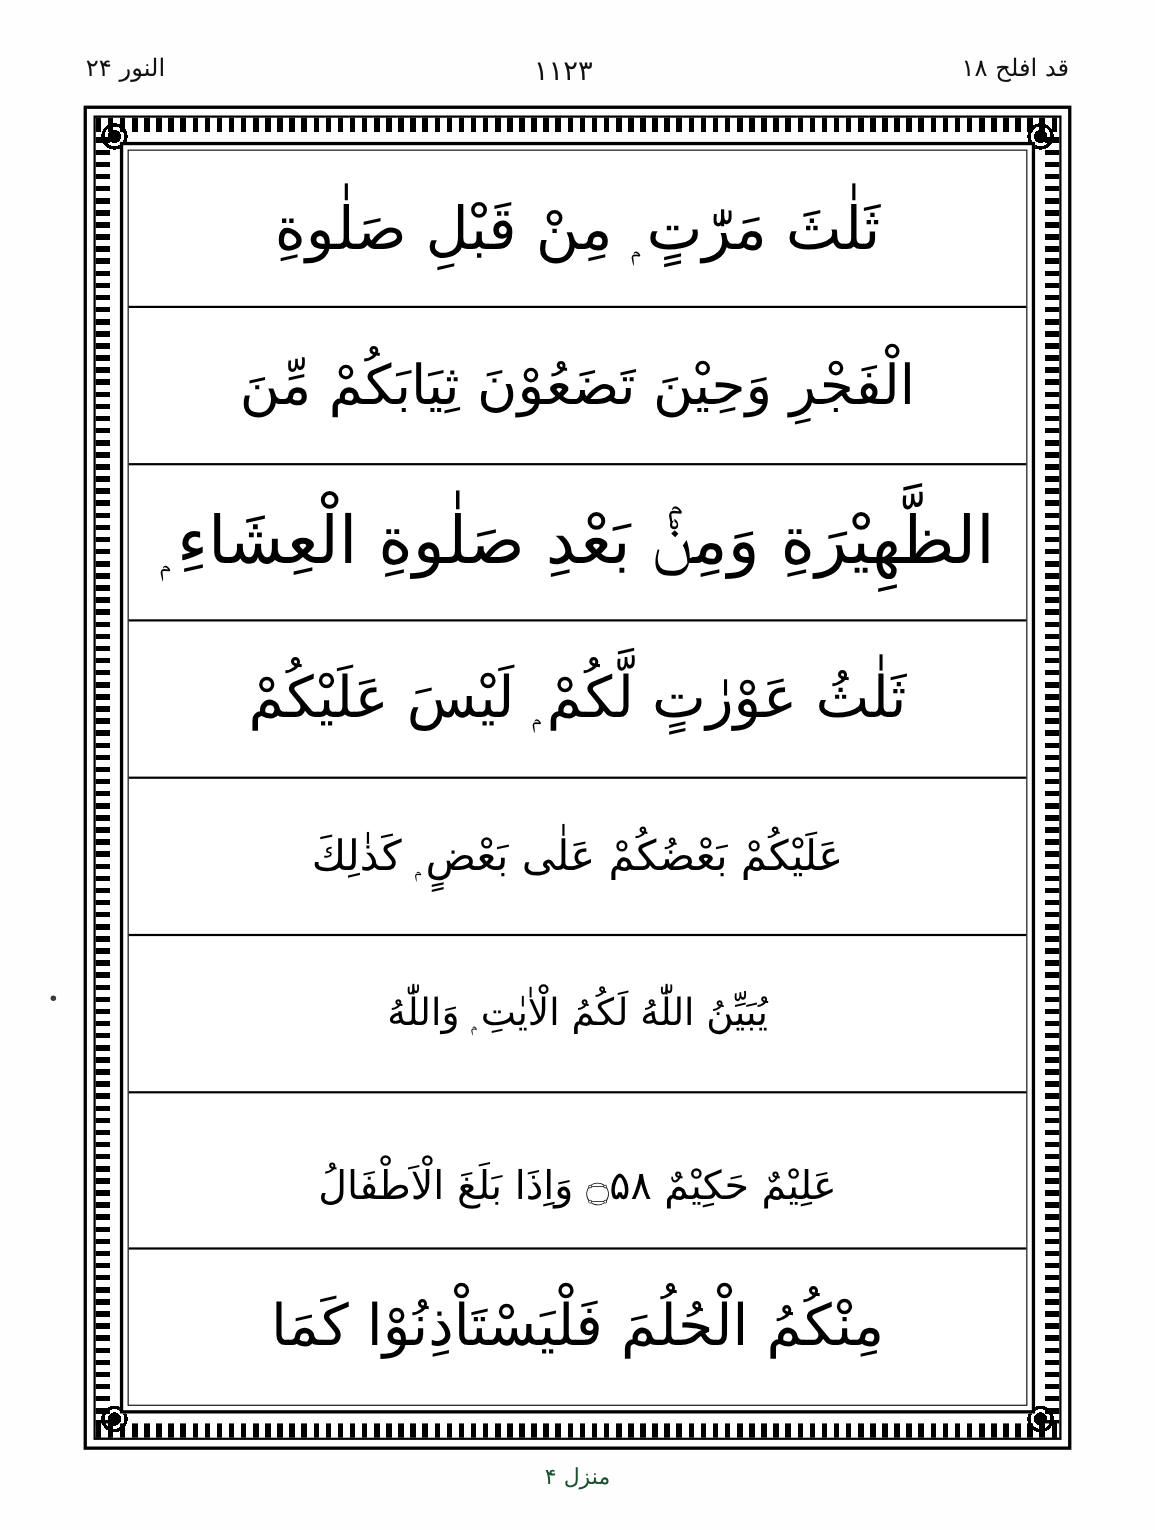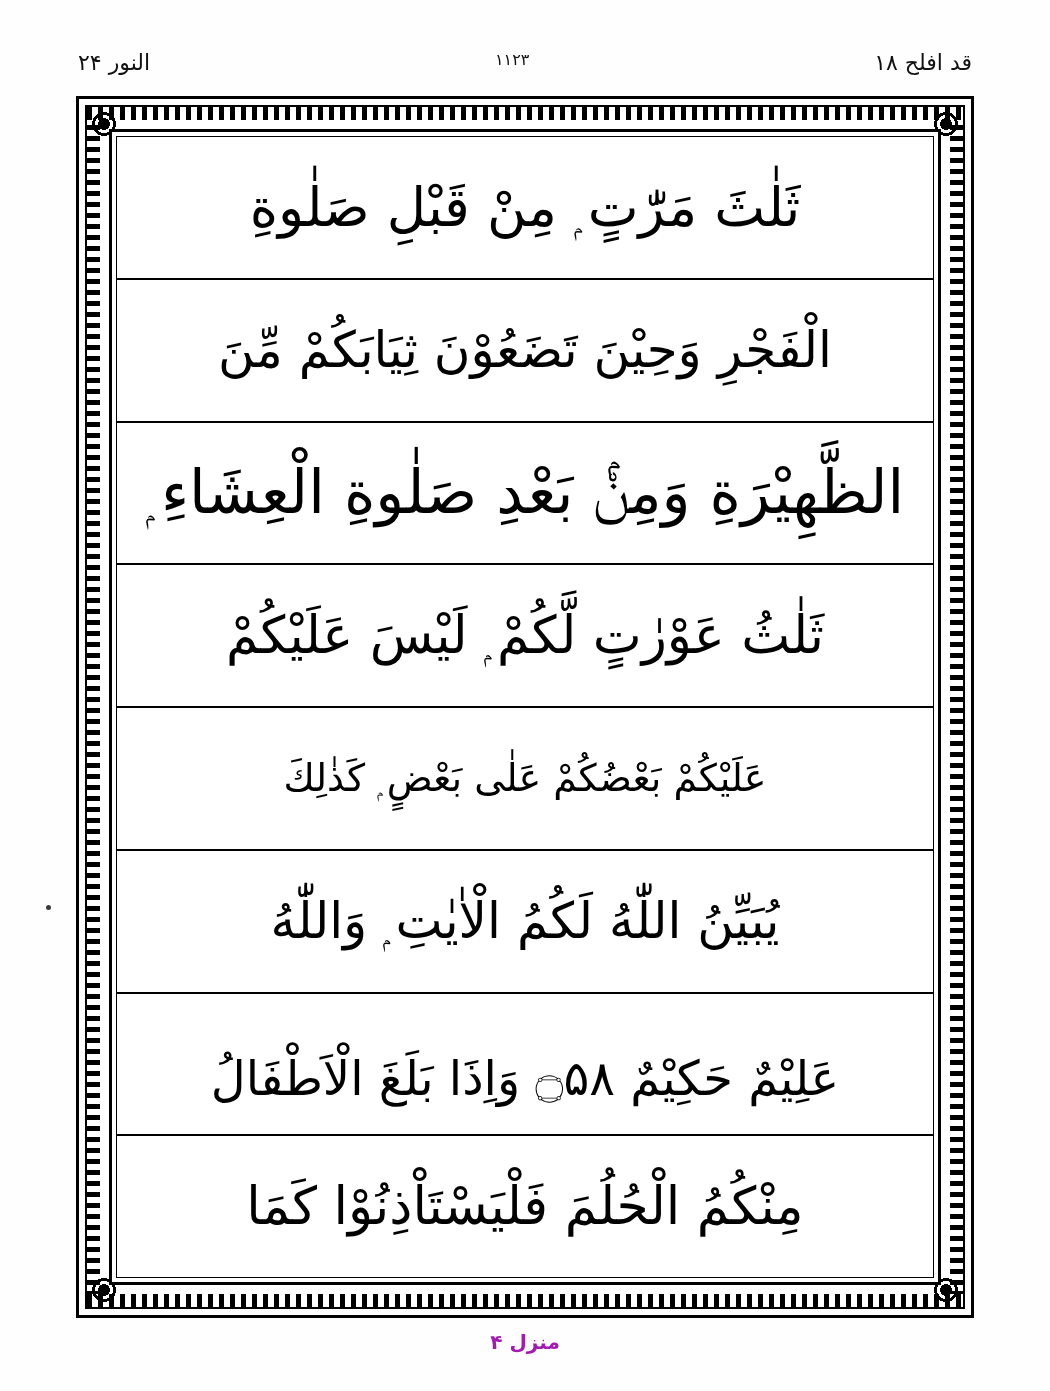--- a/index.html
+++ b/index.html
@@ -39,21 +39,21 @@
   }
   .header .hdr-item {
     white-space: nowrap;
     line-height: 1;
   }
   .header .hdr-right {
     text-align: right;
     font-size: 22px;
   }
   .header .hdr-center {
-    font-size: 16px;
+    font-size: 25px;
     letter-spacing: 1px;
   }
   .header .hdr-left {
     text-align: left;
     font-size: 22px;
   }
 
   
   .frame-outer {
     position: absolute;
@@ -149,36 +149,35 @@
     text-align: center;
     width: 100%;
     transform: scaleX(1.0);
   }
   .ayah-line.l1 .ayah-text { font-size: 54px; }
   .ayah-line.l2 .ayah-text { font-size: 50px; }
   .ayah-line.l3 .ayah-text { font-size: 60px; }
   .ayah-line.l4 .ayah-text { font-size: 52px; }
   .ayah-line.l5 .ayah-text { font-size: 50px; }
   .ayah-line.l6 .ayah-text { font-size: 38px; }
-  .ayah-line.l7 .ayah-text { font-size: 50px; }
-  .ayah-line.l8 .ayah-text { font-size: 48px; margin-top: 29px; }
+  .ayah-line.l7 .ayah-text { font-size: 34px; }
+  .ayah-line.l8 .ayah-text { font-size: 36px; margin-top: 29px; }
   .ayah-line.l9 .ayah-text { font-size: 52px; }
 
   
   .footer {
     position: absolute;
     left: 0;
     right: 0;
     top: 1330px;
     text-align: center;
     font-family: "DejaVu Sans", sans-serif;
     font-size: 20px;
-    color: #a21caf;
-    direction: rtl;
-    font-weight: bold;
+    color: #14532d;
+    direction: rtl;
   }
 
   
   .speck {
     position: absolute;
     left: 46px;
     top: 905px;
     width: 5px;
     height: 5px;
     background: #3a3a3a;

